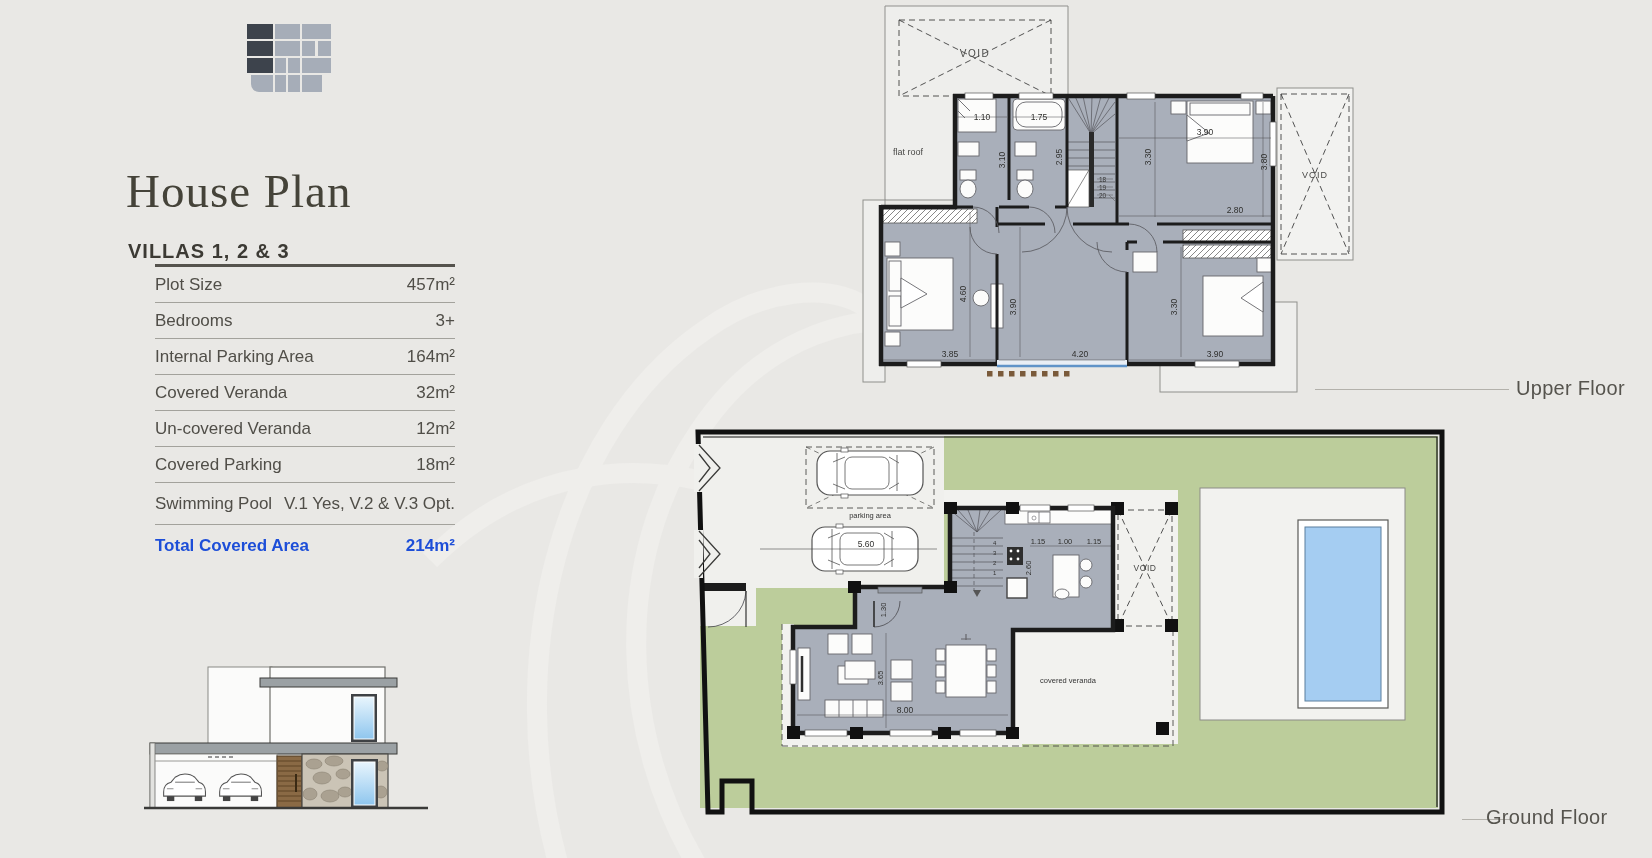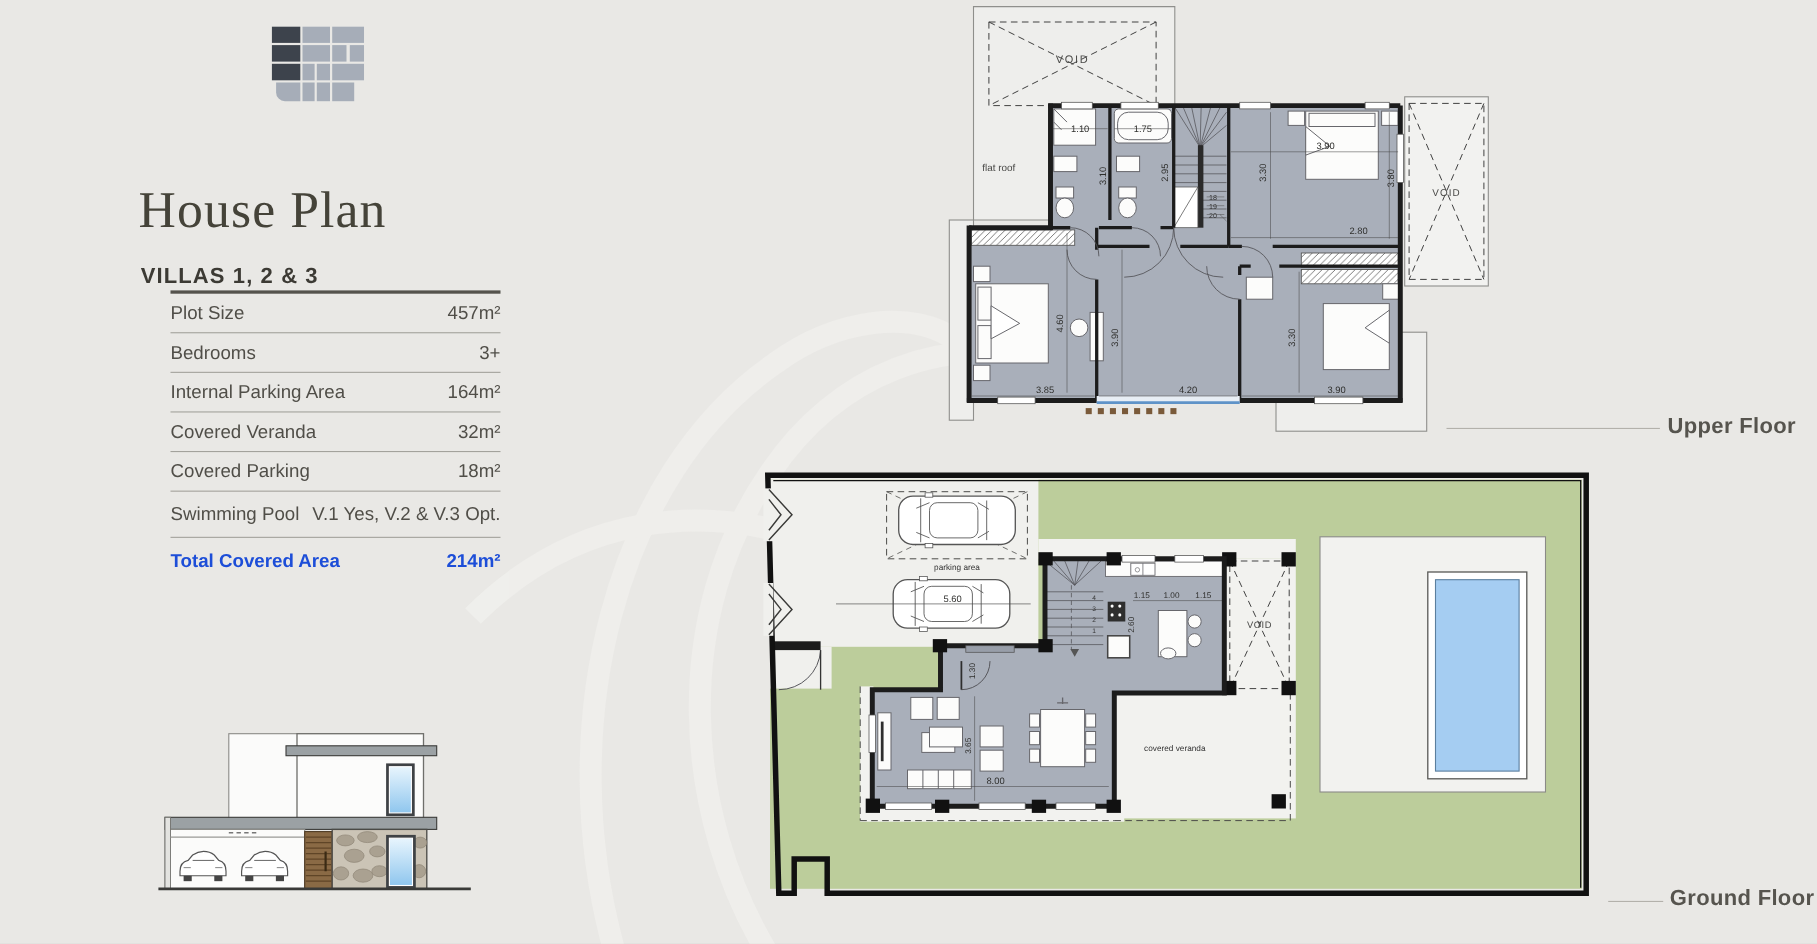--- a/index.html
+++ b/index.html
@@ -14,21 +14,21 @@
   .subtitle{left:128px;top:240px;font-size:20px;color:#3c3a34;font-weight:bold;letter-spacing:1px;}
   .spec-table{left:126px;top:264px;width:300px;border-top:3px solid #55534d;margin-left:29px;}
   .spec-row{display:flex;justify-content:space-between;align-items:center;height:35px;
             border-bottom:1px solid #a3a29c;font-size:17px;color:#504e48;}
   .spec-row.tall{height:41px;}
   .spec-row.total{height:42px;border-bottom:none;font-weight:bold;color:#1d4ed8;}
   .spec-label{white-space:nowrap;}
   .spec-value{white-space:nowrap;text-align:right;}
 
   
-  .floor-label{font-size:20px;color:#56544e;letter-spacing:.3px;white-space:nowrap;font-weight:bold;}
+  .floor-label{font-size:20px;color:#56544e;letter-spacing:.3px;white-space:nowrap;}
   .label-line{background:#b3b1ab;height:1px;}
 </style>
 </head>
 <body>
 
 <div class="stage">
 
   <svg class="abs" style="left:0;top:0" width="1652" height="858" viewBox="0 0 1652 858">
     <g fill="none" stroke="#f0efec" stroke-width="20" opacity="0.9">
       <path d="M560,870 C500,660 560,430 705,330 C760,290 830,280 870,310"></path>
@@ -69,20 +69,24 @@
       <span class="spec-label">Bedrooms</span>
       <span class="spec-value">3+</span>
     </div>
     <div class="spec-row">
       <span class="spec-label">Internal Parking Area</span>
       <span class="spec-value">164m²</span>
     </div>
     <div class="spec-row">
       <span class="spec-label">Covered Veranda</span>
       <span class="spec-value">32m²</span>
+    </div>
+    <div class="spec-row">
+      <span class="spec-label">Un-covered Veranda</span>
+      <span class="spec-value">12m²</span>
     </div>
     <div class="spec-row">
       <span class="spec-label">Covered Parking</span>
       <span class="spec-value">18m²</span>
     </div>
     <div class="spec-row tall">
       <span class="spec-label">Swimming Pool</span>
       <span class="spec-value">V.1 Yes, V.2 &amp; V.3 Opt.</span>
     </div>
     <div class="spec-row total">
@@ -502,15 +506,15 @@
 
     <g>
       <rect x="4" y="16" width="9" height="48" fill="#f0f0ed"></rect>
       <rect x="4" y="102" width="9" height="48" fill="#f0f0ed"></rect>
       <path d="M9,17 L30,40 L9,63 M9,26 L20,40 L9,54" fill="none" stroke="#3a3a38" stroke-width="1.3"></path>
       <path d="M9,103 L30,126 L9,149 M9,112 L20,126 L9,140" fill="none" stroke="#3a3a38" stroke-width="1.3"></path>
     </g>
   </svg>
 
   <div class="abs label-line" style="left:1462px;top:819px;width:50px;"></div>
-  <div class="abs floor-label" style="left:1518px;top:806px;">Ground Floor</div>
+  <div class="abs floor-label" style="left:1486px;top:806px;">Ground Floor</div>
 
 </div>
 
 </body></html>

